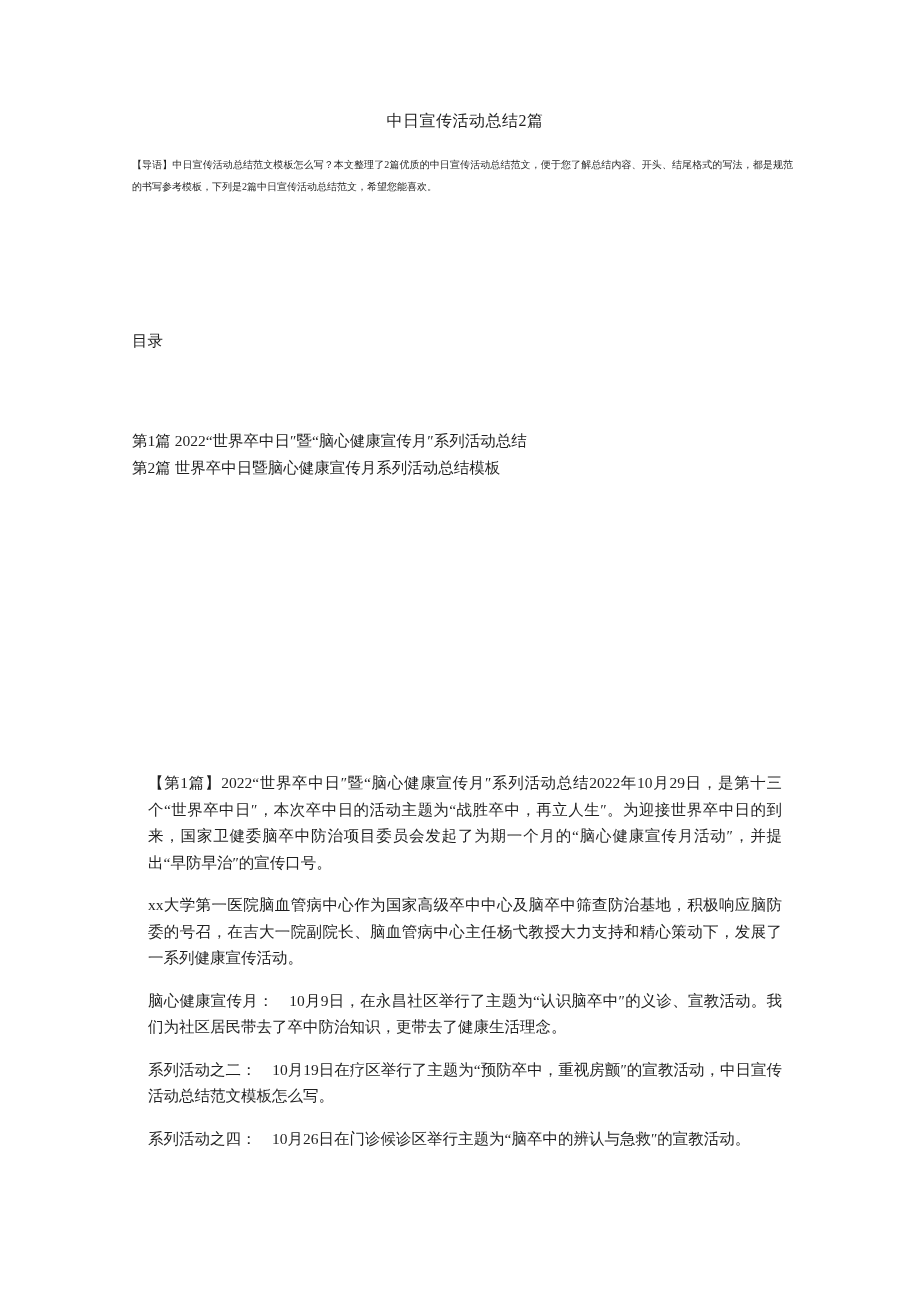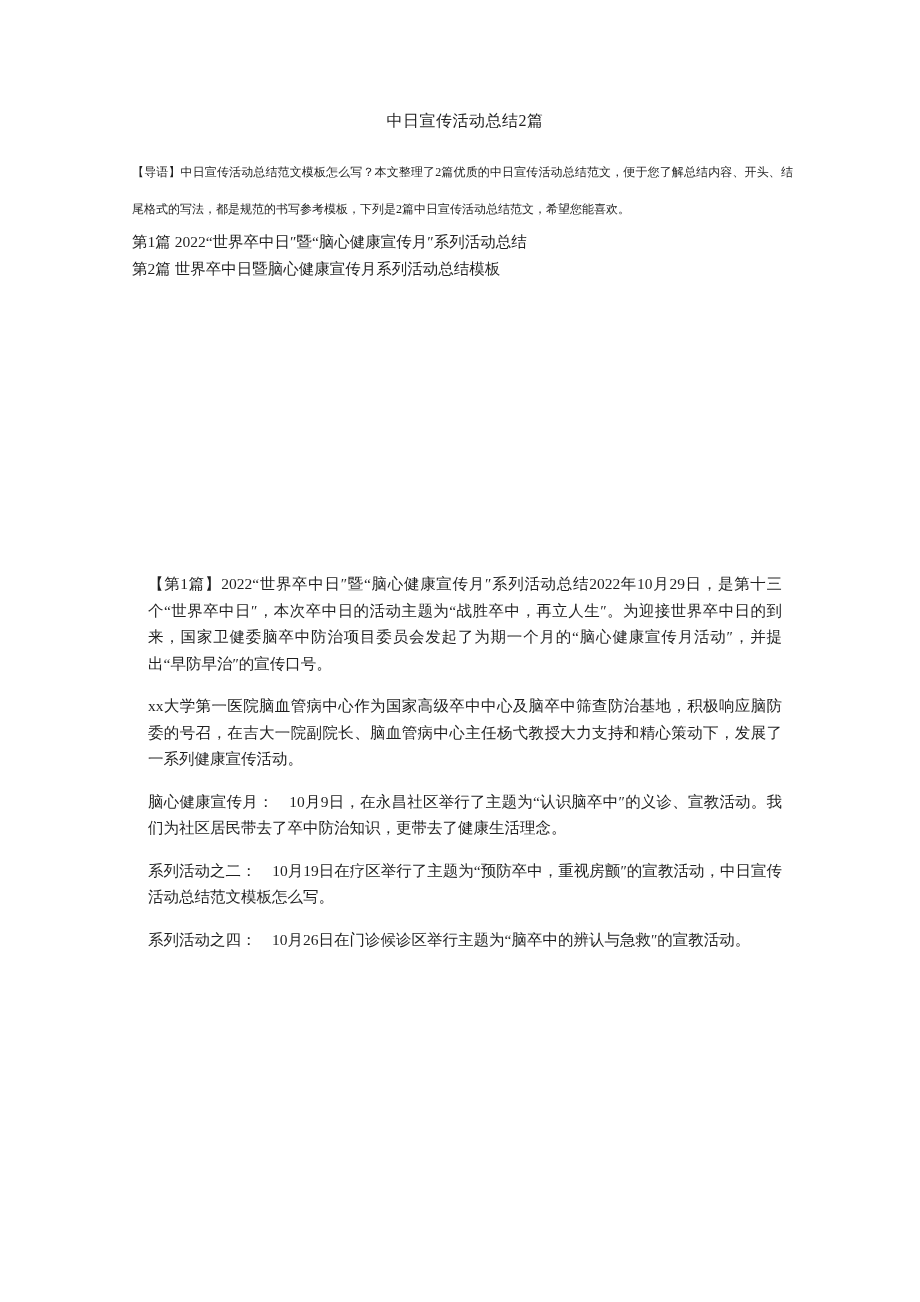--- a/index.html
+++ b/index.html
@@ -26,30 +26,31 @@
   .doc-title {
     margin: 108px 0 0 0;
     font-size: 16px;
     font-weight: 400;
     line-height: 26px;
     text-align: center;
     letter-spacing: 0.5px;
   }
   .intro {
     margin: 20px 5px 0 0;
-    font-size: 12px;
-    line-height: 37px;
+    font-size: 10px;
+    line-height: 22px;
     text-align: justify;
   }
   .toc-heading {
     margin-top: 130px;
     font-size: 15.5px;
     line-height: 26px;
   }
   .toc-list {
+    margin-top: 73px;
   }
   .toc-item {
     font-size: 15.5px;
     line-height: 27px;
     white-space: nowrap;
   }
   .article {
     margin-top: 289px;
   }
   .article p {
@@ -62,20 +63,21 @@
 </head>
 <body>
 
 <div class="page">
   <div class="content">
 
     <h1 class="doc-title">中日宣传活动总结2篇</h1>
 
     <p class="intro">【导语】中日宣传活动总结范文模板怎么写？本文整理了2篇优质的中日宣传活动总结范文，便于您了解总结内容、开头、结尾格式的写法，都是规范的书写参考模板，下列是2篇中日宣传活动总结范文，希望您能喜欢。</p>
 
+    <div class="toc-heading">目录</div>
 
     <div class="toc-list">
       <div class="toc-item">第1篇 2022“世界卒中日″暨“脑心健康宣传月″系列活动总结</div>
       <div class="toc-item">第2篇 世界卒中日暨脑心健康宣传月系列活动总结模板</div>
     </div>
 
     <div class="article">
       <p>【第1篇】2022“世界卒中日″暨“脑心健康宣传月″系列活动总结2022年10月29日，是第十三个“世界卒中日″，本次卒中日的活动主题为“战胜卒中，再立人生″。为迎接世界卒中日的到来，国家卫健委脑卒中防治项目委员会发起了为期一个月的“脑心健康宣传月活动″，并提出“早防早治″的宣传口号。</p>
       <p>xx大学第一医院脑血管病中心作为国家高级卒中中心及脑卒中筛查防治基地，积极响应脑防委的号召，在吉大一院副院长、脑血管病中心主任杨弋教授大力支持和精心策动下，发展了一系列健康宣传活动。</p>
       <p>脑心健康宣传月：　10月9日，在永昌社区举行了主题为“认识脑卒中″的义诊、宣教活动。我们为社区居民带去了卒中防治知识，更带去了健康生活理念。</p>

